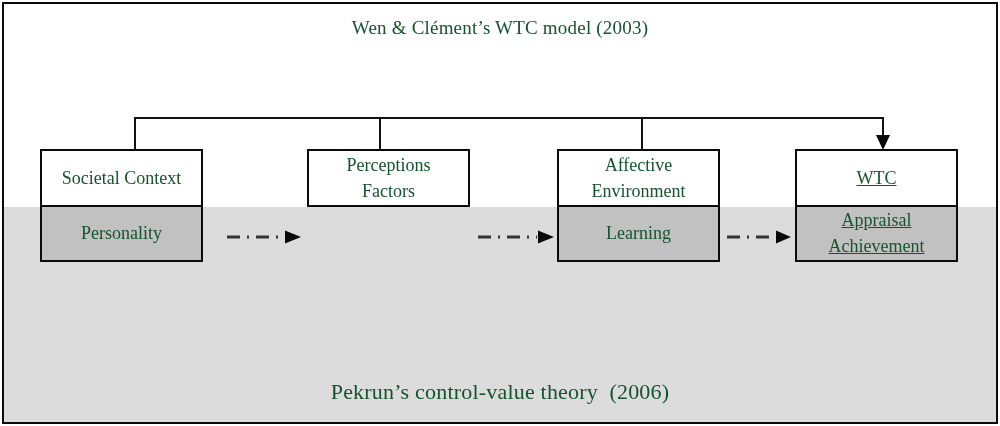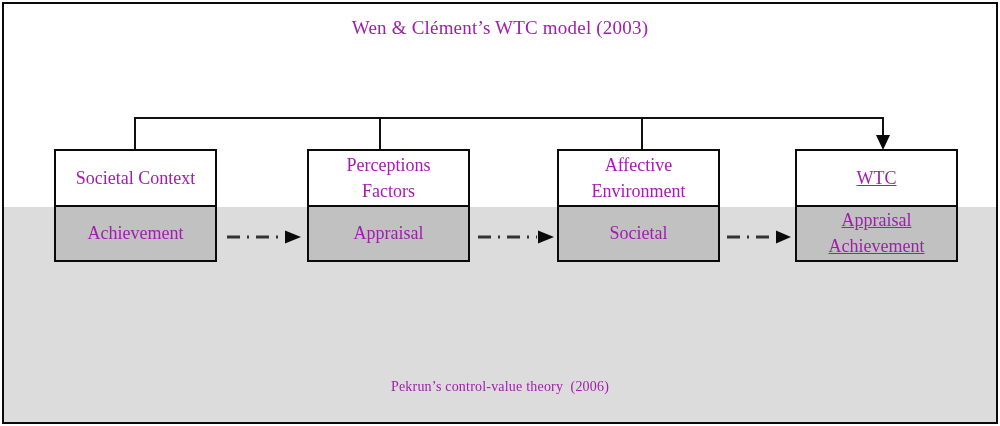--- a/index.html
+++ b/index.html
@@ -6,21 +6,21 @@
     margin: 0;
     padding: 0;
     background: #ffffff;
   }
   #stage {
     position: relative;
     width: 1000px;
     height: 426px;
     background: #ffffff;
     font-family: "Liberation Serif", "DejaVu Serif", serif;
-    color: #a21caf;
+    color: #14532d;
     overflow: hidden;
   }
   .frame {
     position: absolute;
     inset: 2px;
     border: 2px solid #0a0a0a;
     pointer-events: none;
     z-index: 5;
   }
   .gray-band {
@@ -42,21 +42,21 @@
     letter-spacing: 0.2px;
     z-index: 2;
     white-space: pre;
   }
   .bottom-label {
     position: absolute;
     left: 0;
     right: 0;
     top: 379px;
     text-align: center;
-    font-size: 14px;
+    font-size: 22px;
     letter-spacing: 0.2px;
     z-index: 2;
     white-space: pre;
   }
   svg.connectors {
     position: absolute;
     inset: 0;
     z-index: 1;
   }
   .box {
@@ -84,21 +84,21 @@
     border-top: 2px solid #0a0a0a;
     background: var(--boxgray, #c0c0c0);
     display: flex;
     align-items: center;
     justify-content: center;
     text-align: center;
     font-size: 18px;
     line-height: 1.4;
   }
   .box-bottom span { max-width: 134px; }
-  #box-1 { left: 54px; }
+  #box-1 { left: 40px; }
   #box-2 { left: 307px; }
   #box-3 { left: 557px; }
   #box-4 { left: 795px; text-decoration: underline; }
 </style>
 </head>
 <body>
 
 <div id="stage" style="--band: #dcdcdc; --boxgray: #c1c1c1;">
 
   <div class="gray-band"></div>
@@ -125,39 +125,36 @@
       <polygon points="538,230.5 554,237 538,243.5"></polygon>
       <polygon points="776,230.5 791,237 776,243.5"></polygon>
     </g>
   </svg>
 
   <div class="box" id="box-1">
     <div class="box-top">
       <span>Societal Context</span>
     </div>
     <div class="box-bottom">
-      <span>Achievement</span>
+      <span>Personality</span>
     </div>
   </div>
 
   <div class="box" id="box-2">
     <div class="box-top">
       <span>Perceptions Factors</span>
-    </div>
-    <div class="box-bottom">
-      <span>Appraisal</span>
     </div>
   </div>
 
   <div class="box" id="box-3">
     <div class="box-top">
       <span>Affective Environment</span>
     </div>
     <div class="box-bottom">
-      <span>Societal</span>
+      <span>Learning</span>
     </div>
   </div>
 
   <div class="box" id="box-4">
     <div class="box-top">
       <span>WTC</span>
     </div>
     <div class="box-bottom">
       <span>Appraisal Achievement</span>
     </div>

